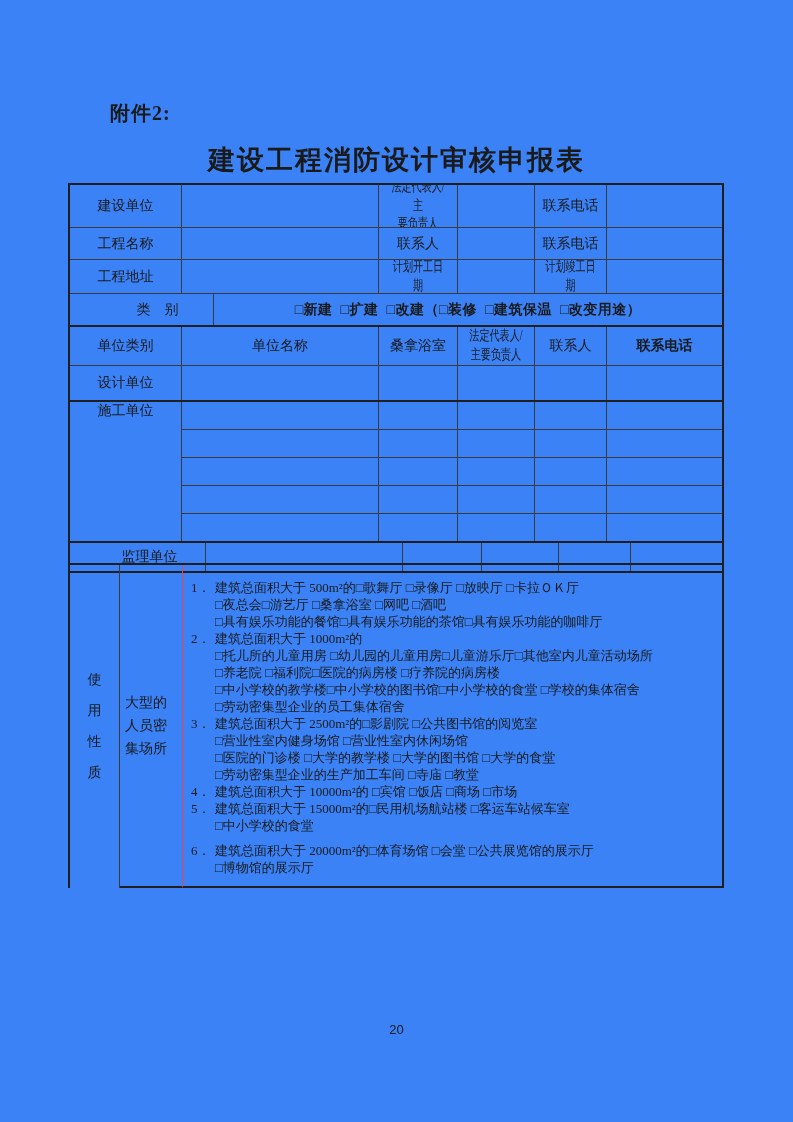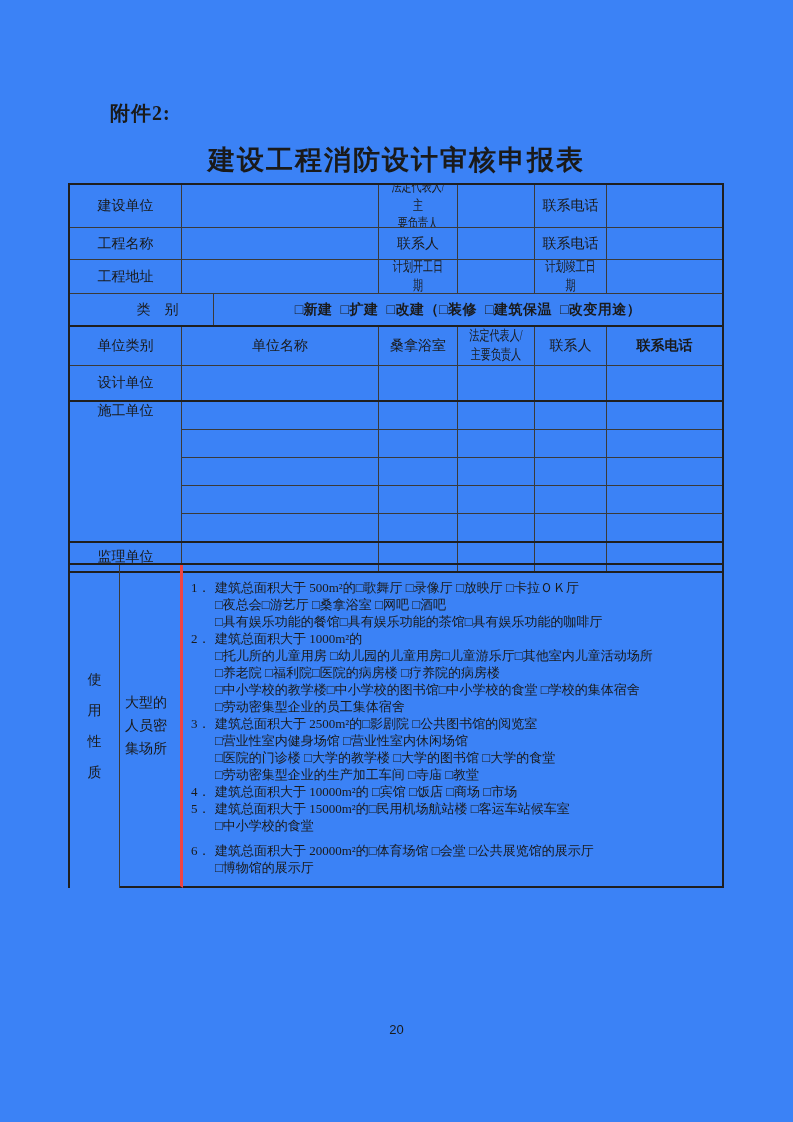--- a/index.html
+++ b/index.html
@@ -28,21 +28,21 @@
   .row.thick { border-bottom:2px solid #1f1f1f; }
   .row.noline { border-bottom:none; }
   .cell {
     box-sizing:border-box; border-right:1px solid #3a3a3a;
     display:flex; align-items:center; justify-content:center;
     text-align:center; overflow:hidden;
   }
   .cell.last { border-right:none; }
   .w1{width:112px;} .w2{width:197px;} .w3{width:79px;} .w4{width:77px;} .w5{width:72px;} .w6{flex:1;font-weight:bold;}
   .rh1{height:42px;} .rh2{height:31px;} .rh3{height:33px;} .rh4{height:31px;padding-left:32px;}
-  .rh5{height:38px;} .rh6{height:34px;} .rh8{height:28px;}
+  .rh5{height:38px;} .rh6{height:34px;} .rh8{height:28px;padding-left:24px;}
   .sq {
     display:inline-block; transform:scaleX(0.72);
     white-space:pre-line; text-align:center; line-height:1.35;
   }
   .optline { white-space:pre; letter-spacing:0.5px; }
   
   .group { display:flex; border-bottom:2px solid #1f1f1f; }
   .glabel {
     width:112px; box-sizing:border-box; border-right:1px solid #3a3a3a;
     display:flex; justify-content:center;
@@ -55,21 +55,21 @@
     position:absolute; left:68px; top:563px; width:656px; height:325px;
     border:2px solid #1f1f1f; border-bottom:none; box-sizing:border-box;
     display:flex; font-size:14px;
   }
   .colA {
     width:50px; box-sizing:border-box; border-right:1px solid #3a3a3a;
     display:flex; flex-direction:column; align-items:center; justify-content:center;
     gap:13px;
   }
   .colB {
-    width:63px; box-sizing:border-box; border-right:3px solid #ef4444;
+    width:63px; box-sizing:border-box; border-right:1px solid #ef4444;
     border-bottom:2px solid #1f1f1f;
     display:flex; align-items:center; padding:0 5px; line-height:23px;
   }
   .colC {
     flex:1; box-sizing:border-box; border-bottom:2px solid #1f1f1f;
     padding:14px 6px 0 8px; font-size:13px;
   }
   .uline { display:flex; line-height:17px; align-items:flex-start; }
   .uline.gap { margin-top:8px; }
   .unum { flex:0 0 24px; }

